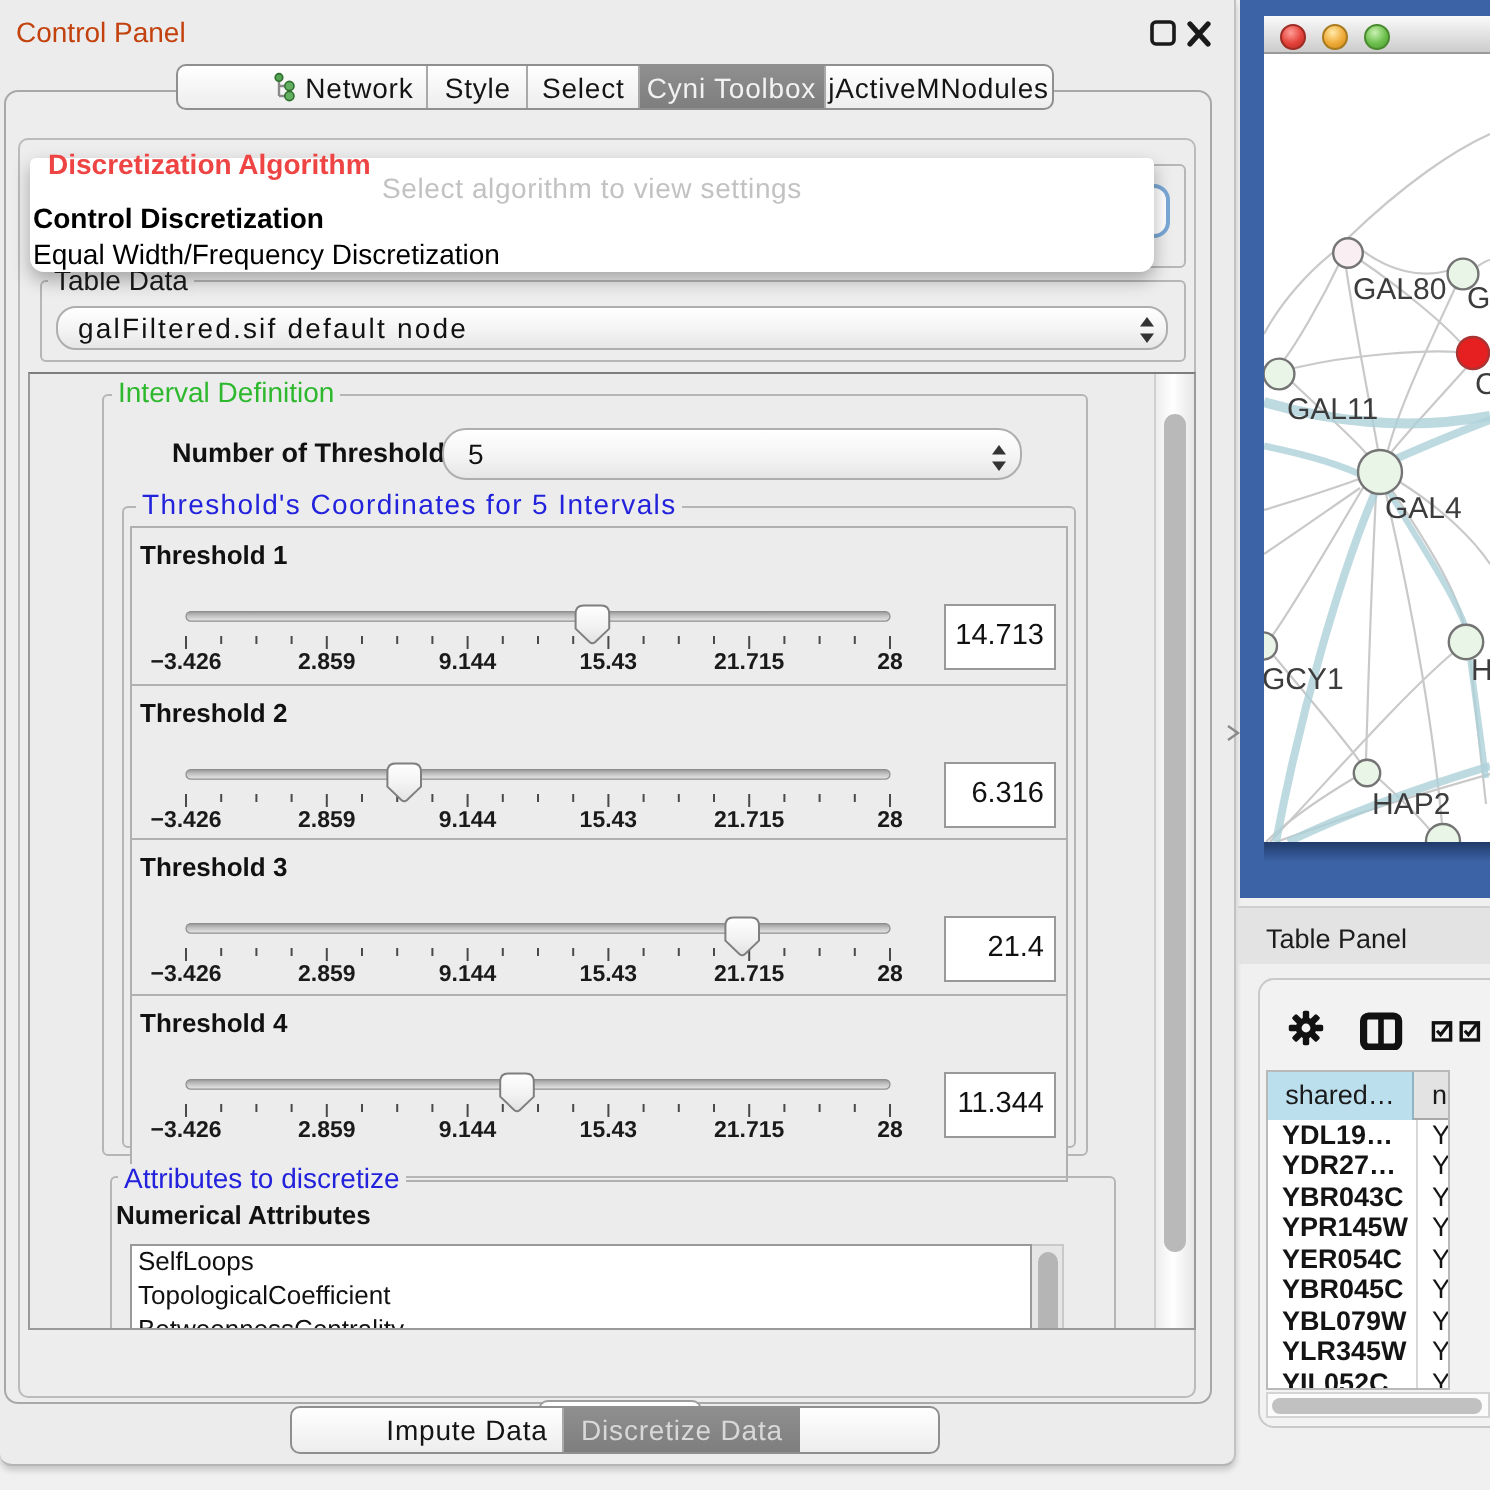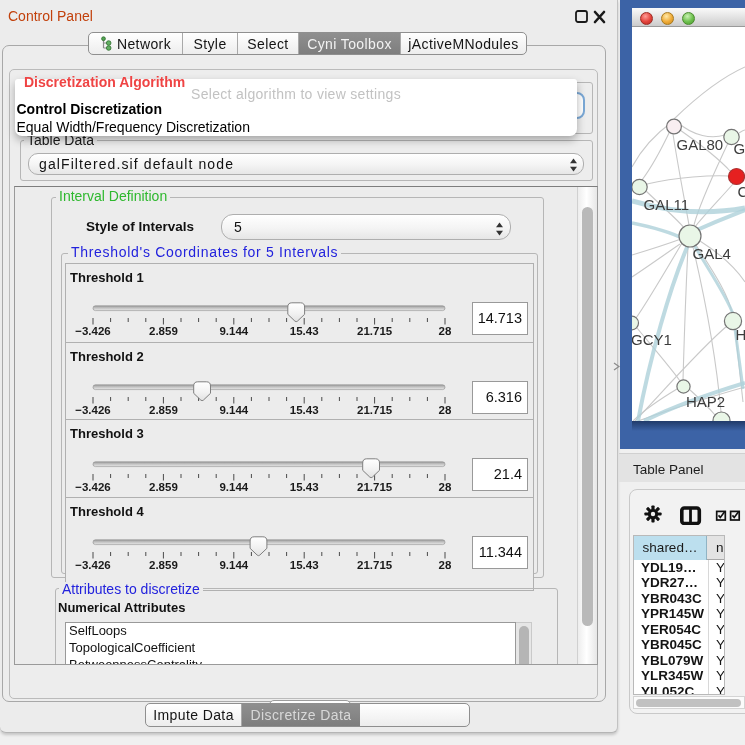--- a/index.html
+++ b/index.html
@@ -3,21 +3,21 @@
 <style>
 * { margin:0; padding:0; box-sizing:border-box; }
 html,body { width:745px; height:745px; overflow:hidden; background:#f0f0f0;
   font-family:"Liberation Sans", sans-serif; }
 .abs { position:absolute; }
 #cp { position:absolute; left:0; top:0; width:618px; height:733px; background:#ececec;
   border-right:1px solid #c2c2c2; border-bottom:1px solid #b5b5b5; border-radius:0 0 6px 6px;
   box-shadow:0 2px 3px rgba(0,0,0,0.18); }
 #cptitle { position:absolute; left:8px; top:8px; font-size:14px; color:#c2410c; }
 .tabstrip { position:absolute; display:flex; border:1px solid #8f8f8f; border-radius:5px;
-  overflow:hidden; background:linear-gradient(#ffffff,#ededed); z-index:30; }
+  overflow:hidden; background:linear-gradient(#ffffff,#ededed); z-index:30;padding-left:40px; }
 .tabstrip .seg { height:100%; display:flex; align-items:center; justify-content:center;
   font-size:14px; letter-spacing:0.4px; color:#141414; border-right:1px solid #a9a9a9; }
 .tabstrip .seg:last-child { border-right:none; }
 .tabstrip .sel { background:linear-gradient(#8f8f8f,#7e7e7e); color:#f2f2f2; }
 #outerpanel { position:absolute; left:2px; top:45px; width:604px; height:657px;
   border:1px solid #a8a8a8; border-radius:7px; background:#ededed; }
 #innerpanel { position:absolute; left:9px; top:69px; width:589px; height:630px;
   border:1px solid #bbbbbb; border-radius:5px; background:#ededed; }
 .group { position:absolute; border:1px solid #b6b6b6; border-radius:3px; }
 .grouplabel { position:absolute; font-size:14px; background:#ececec; padding:0 3px; line-height:15px; }
@@ -109,21 +109,21 @@
       <path d="M 4.5,0.5 L 8,5.3 L 1,5.3 Z" fill="#333"></path>
       <path d="M 4.5,13.5 L 8,8.7 L 1,8.7 Z" fill="#333"></path>
     </svg>
   </div>
 
   <div id="scrollpane">
 
     <div class="group" style="left:36px;top:10px;width:493px;height:381px"></div>
     <div class="grouplabel" style="left:41px;top:2px;color:#2eb82e">Interval Definition</div>
 
-    <div class="abs" style="left:71px;top:32px;font-size:13.5px;font-weight:bold;color:#111">Style of Intervals</div>
+    <div class="abs" style="left:71px;top:32px;font-size:13.5px;font-weight:bold;color:#111">Number of Threshold</div>
     <div class="combo" style="left:206px;top:27px;width:290px;height:26px;border-radius:12px;line-height:24px">
       <span style="padding-left:12px">5</span>
       <svg class="abs" style="right:6px;top:7px" width="9" height="14">
         <path d="M 4.5,0.5 L 8,5.3 L 1,5.3 Z" fill="#333"></path>
         <path d="M 4.5,13.5 L 8,8.7 L 1,8.7 Z" fill="#333"></path>
       </svg>
     </div>
 
     <div class="group" style="left:46px;top:66px;width:477px;height:321px"></div>
     <div class="grouplabel" style="left:53px;top:58px;color:#2222dd;letter-spacing:0.7px">Threshold's Coordinates for 5 Intervals</div>

